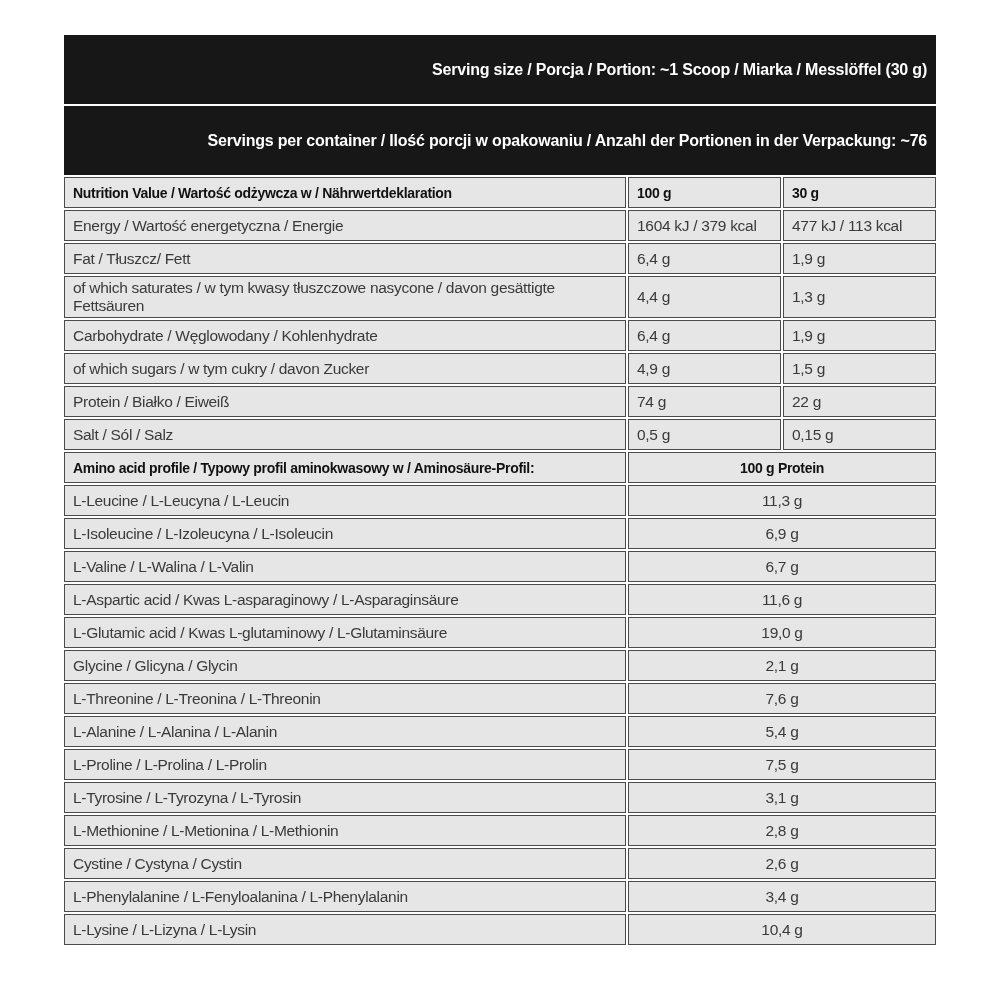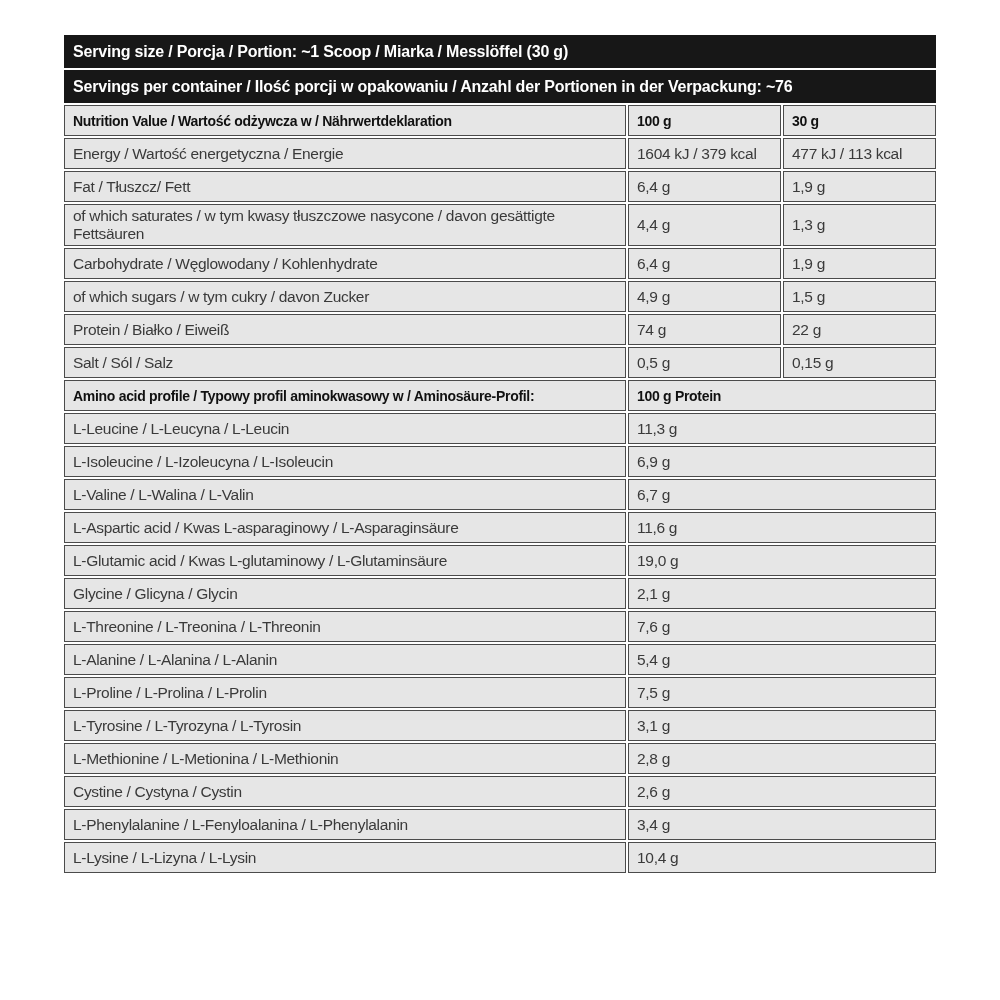--- a/index.html
+++ b/index.html
@@ -33,29 +33,30 @@
     vertical-align: middle;
     overflow: hidden;
   }
   tr.bar td {
     background: #171717;
     border-color: #171717;
     color: #ffffff;
     font-size: 16px;
     font-weight: bold;
     letter-spacing: -0.2px;
-    padding: 3px 8px;
+    padding: 21px 8px;
+    text-align: right;
   }
   tr.head td {
     font-weight: bold;
     color: #111111;
     font-size: 14px;
   }
   td.indent { }
-  td.center { text-align: left; }
+  td.center { text-align: center; }
 </style>
 </head>
 <body>
 
 <div class="label-wrap">
   <table class="nutrition">
     <colgroup>
       <col style="width:562px">
       <col style="width:153px">
       <col style="width:153px">

